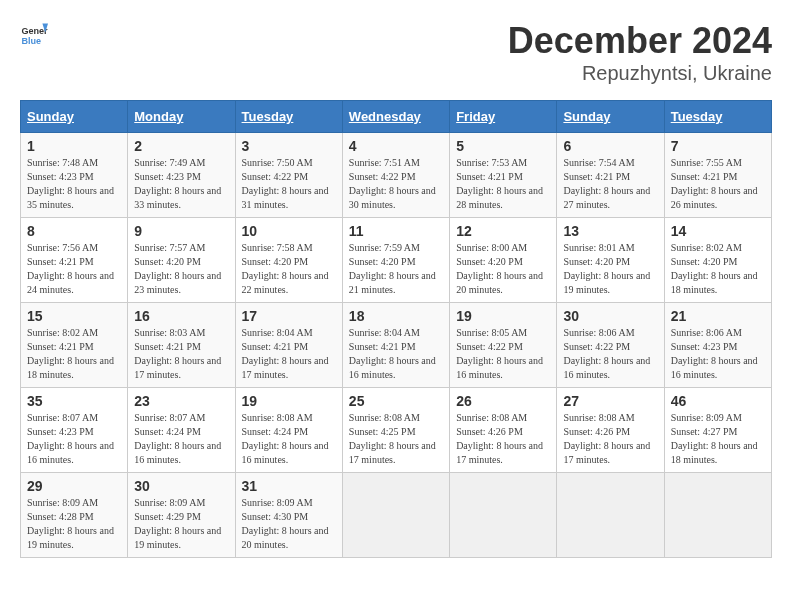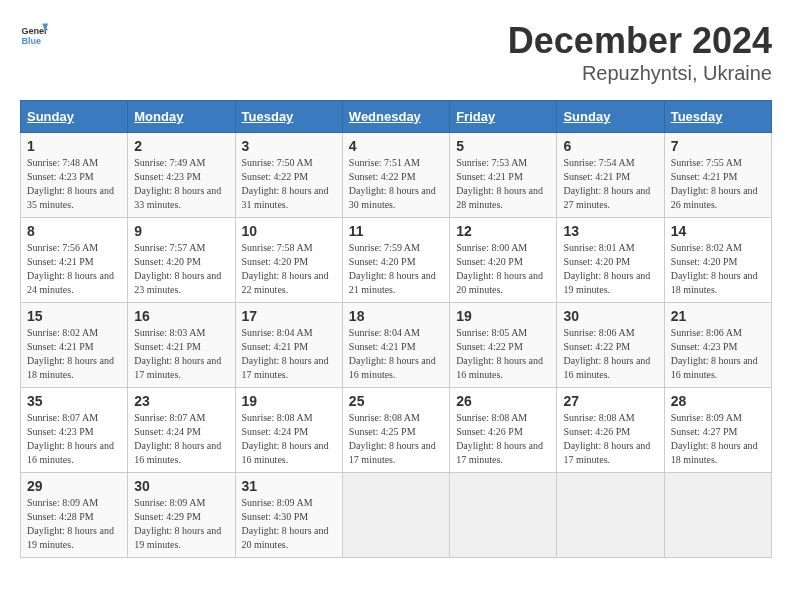--- a/index.html
+++ b/index.html
@@ -220,21 +220,21 @@
         </td>
         <td>
           <span class="day-number">26</span>
           <div class="day-info">Sunrise: 8:08 AM<br>Sunset: 4:26 PM<br>Daylight: 8 hours and 17 minutes.</div>
         </td>
         <td>
           <span class="day-number">27</span>
           <div class="day-info">Sunrise: 8:08 AM<br>Sunset: 4:26 PM<br>Daylight: 8 hours and 17 minutes.</div>
         </td>
         <td>
-          <span class="day-number">28</span>
+          <span class="day-number">46</span>
           <div class="day-info">Sunrise: 8:09 AM<br>Sunset: 4:27 PM<br>Daylight: 8 hours and 18 minutes.</div>
         </td>
       </tr>
       <tr>
         <td>
           <span class="day-number">29</span>
           <div class="day-info">Sunrise: 8:09 AM<br>Sunset: 4:28 PM<br>Daylight: 8 hours and 19 minutes.</div>
         </td>
         <td>
           <span class="day-number">30</span>

